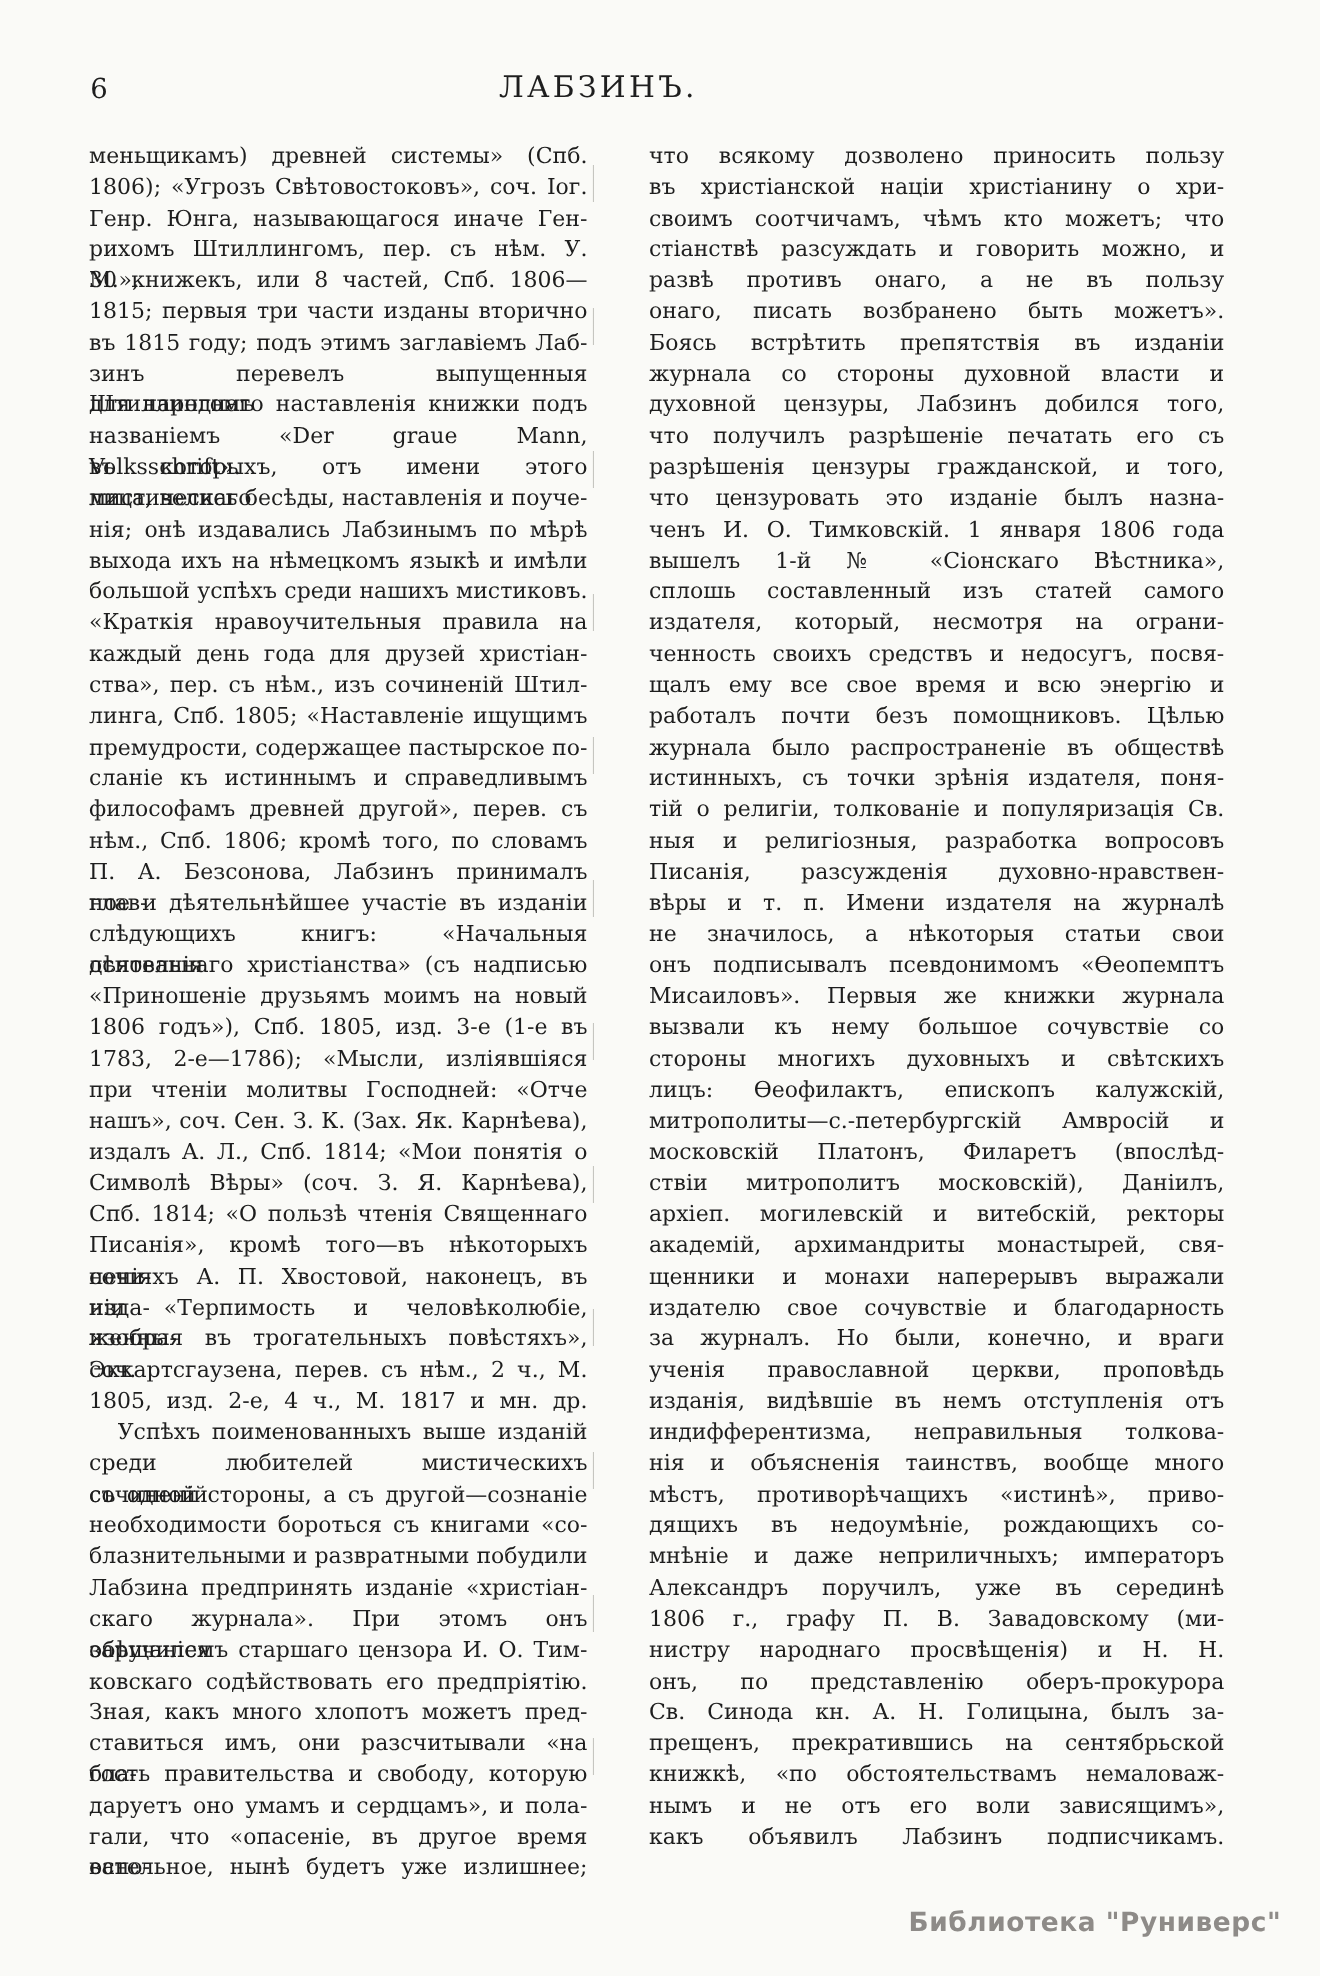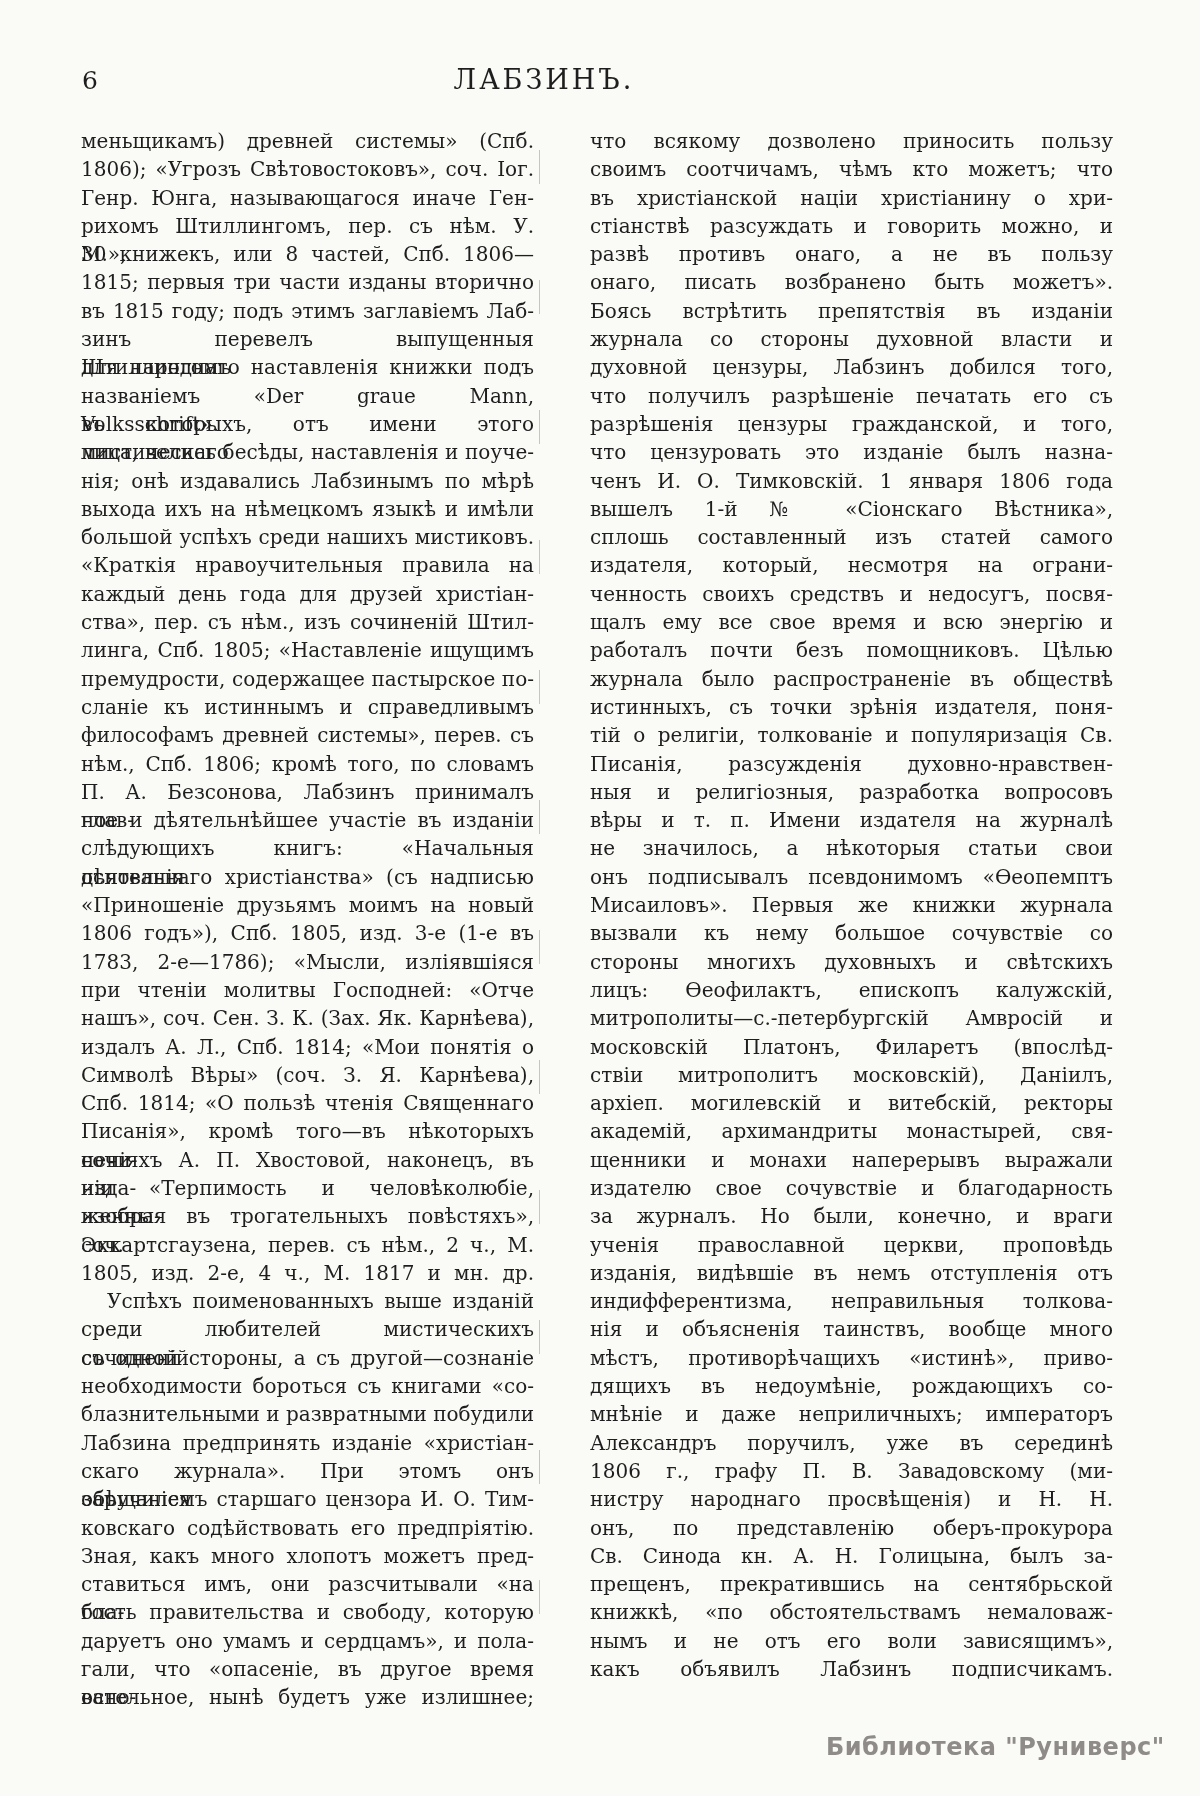--- a/index.html
+++ b/index.html
@@ -81,21 +81,21 @@
       <div class="line">лица, велись бесѣды, наставленія и поуче-</div>
       <div class="line">нія; онѣ издавались Лабзинымъ по мѣрѣ</div>
       <div class="line">выхода ихъ на нѣмецкомъ языкѣ и имѣли</div>
       <div class="line">большой успѣхъ среди нашихъ мистиковъ.</div>
       <div class="line">«Краткія нравоучительныя правила на</div>
       <div class="line">каждый день года для друзей христіан-</div>
       <div class="line">ства», пер. съ нѣм., изъ сочиненій Штил-</div>
       <div class="line">линга, Спб. 1805; «Наставленіе ищущимъ</div>
       <div class="line">премудрости, содержащее пастырское по-</div>
       <div class="line">сланіе къ истиннымъ и справедливымъ</div>
-      <div class="line">философамъ древней системы», перев. съ</div>
+      <div class="line">философамъ древней другой», перев. съ</div>
       <div class="line">нѣм., Спб. 1806; кромѣ того, по словамъ</div>
       <div class="line">П. А. Безсонова, Лабзинъ принималъ глав-</div>
       <div class="line">ное и дѣятельнѣйшее участіе въ изданіи</div>
       <div class="line">слѣдующихъ книгъ: «Начальныя основанія</div>
       <div class="line">дѣятельнаго христіанства» (съ надписью</div>
       <div class="line">«Приношеніе друзьямъ моимъ на новый</div>
       <div class="line">1806 годъ»), Спб. 1805, изд. 3-е (1-е въ</div>
       <div class="line">1783, 2-е—1786); «Мысли, изліявшіяся</div>
       <div class="line">при чтеніи молитвы Господней: «Отче</div>
       <div class="line">нашъ», соч. Сен. З. К. (Зах. Як. Карнѣева),</div>
@@ -119,43 +119,43 @@
       <div class="line">ковскаго содѣйствовать его предпріятію.</div>
       <div class="line">Зная, какъ много хлопотъ можетъ пред-</div>
       <div class="line">ставиться имъ, они разсчитывали «на бла-</div>
       <div class="line">гость правительства и свободу, которую</div>
       <div class="line">даруетъ оно умамъ и сердцамъ», и пола-</div>
       <div class="line">гали, что «опасеніе, въ другое время осно-</div>
       <div class="line">вательное, нынѣ будетъ уже излишнее;</div>
     </div>
   <div class="column column-right">
       <div class="line">что всякому дозволено приносить пользу</div>
+      <div class="line">въ христіанской націи христіанину о хри-</div>
       <div class="line">своимъ соотчичамъ, чѣмъ кто можетъ; что</div>
-      <div class="line">въ христіанской націи христіанину о хри-</div>
       <div class="line">стіанствѣ разсуждать и говорить можно, и</div>
       <div class="line">развѣ противъ онаго, а не въ пользу</div>
       <div class="line">онаго, писать возбранено быть можетъ».</div>
       <div class="line">Боясь встрѣтить препятствія въ изданіи</div>
       <div class="line">журнала со стороны духовной власти и</div>
       <div class="line">духовной цензуры, Лабзинъ добился того,</div>
       <div class="line">что получилъ разрѣшеніе печатать его съ</div>
       <div class="line">разрѣшенія цензуры гражданской, и того,</div>
       <div class="line">что цензуровать это изданіе былъ назна-</div>
       <div class="line">ченъ И. О. Тимковскій. 1 января 1806 года</div>
       <div class="line">вышелъ 1-й № «Сіонскаго Вѣстника»,</div>
       <div class="line">сплошь составленный изъ статей самого</div>
       <div class="line">издателя, который, несмотря на ограни-</div>
       <div class="line">ченность своихъ средствъ и недосугъ, посвя-</div>
       <div class="line">щалъ ему все свое время и всю энергію и</div>
       <div class="line">работалъ почти безъ помощниковъ. Цѣлью</div>
       <div class="line">журнала было распространеніе въ обществѣ</div>
       <div class="line">истинныхъ, съ точки зрѣнія издателя, поня-</div>
       <div class="line">тій о религіи, толкованіе и популяризація Св.</div>
+      <div class="line">ныя и религіозныя, разработка вопросовъ</div>
       <div class="line">Писанія, разсужденія духовно-нравствен-</div>
-      <div class="line">ныя и религіозныя, разработка вопросовъ</div>
       <div class="line">вѣры и т. п. Имени издателя на журналѣ</div>
       <div class="line">не значилось, а нѣкоторыя статьи свои</div>
       <div class="line">онъ подписывалъ псевдонимомъ «Ѳеопемптъ</div>
       <div class="line">Мисаиловъ». Первыя же книжки журнала</div>
       <div class="line">вызвали къ нему большое сочувствіе со</div>
       <div class="line">стороны многихъ духовныхъ и свѣтскихъ</div>
       <div class="line">лицъ: Ѳеофилактъ, епископъ калужскій,</div>
       <div class="line">митрополиты—с.-петербургскій Амвросій и</div>
       <div class="line">московскій Платонъ, Филаретъ (впослѣд-</div>
       <div class="line">ствіи митрополитъ московскій), Даніилъ,</div>

